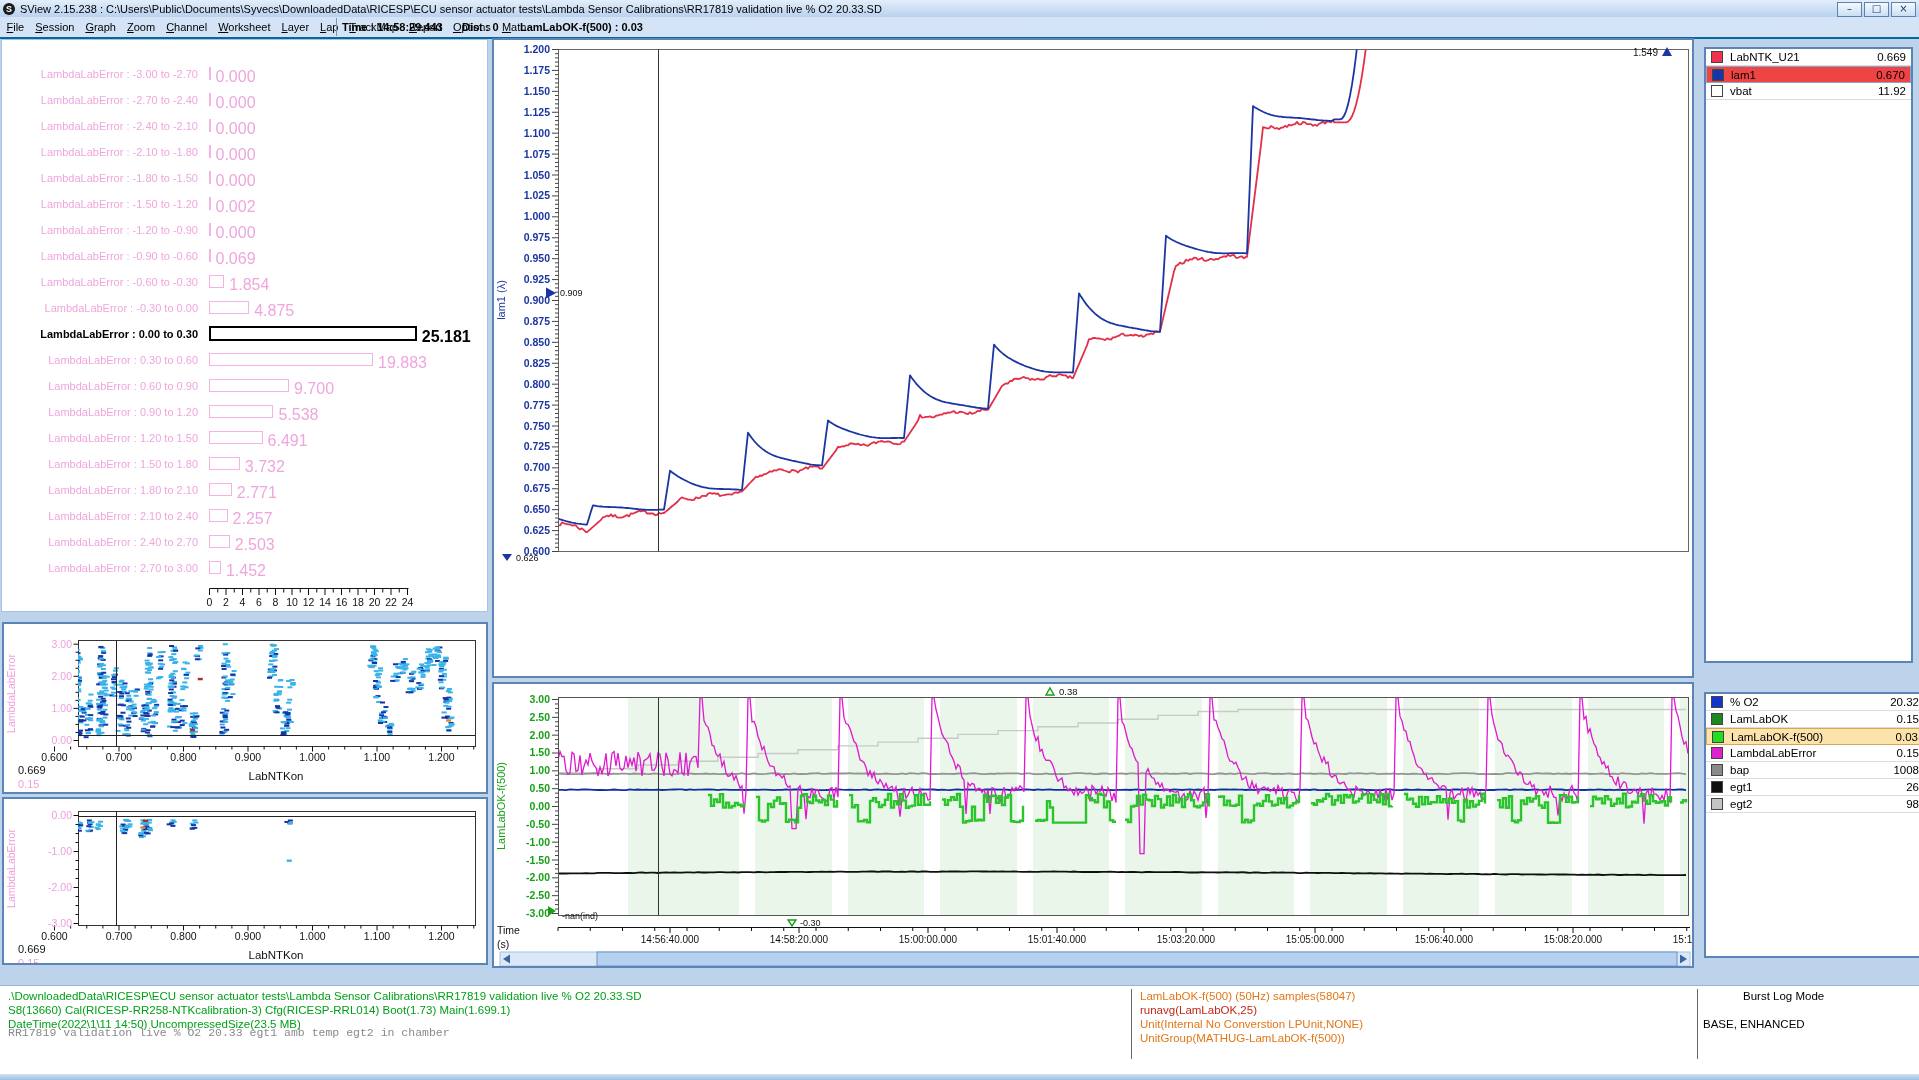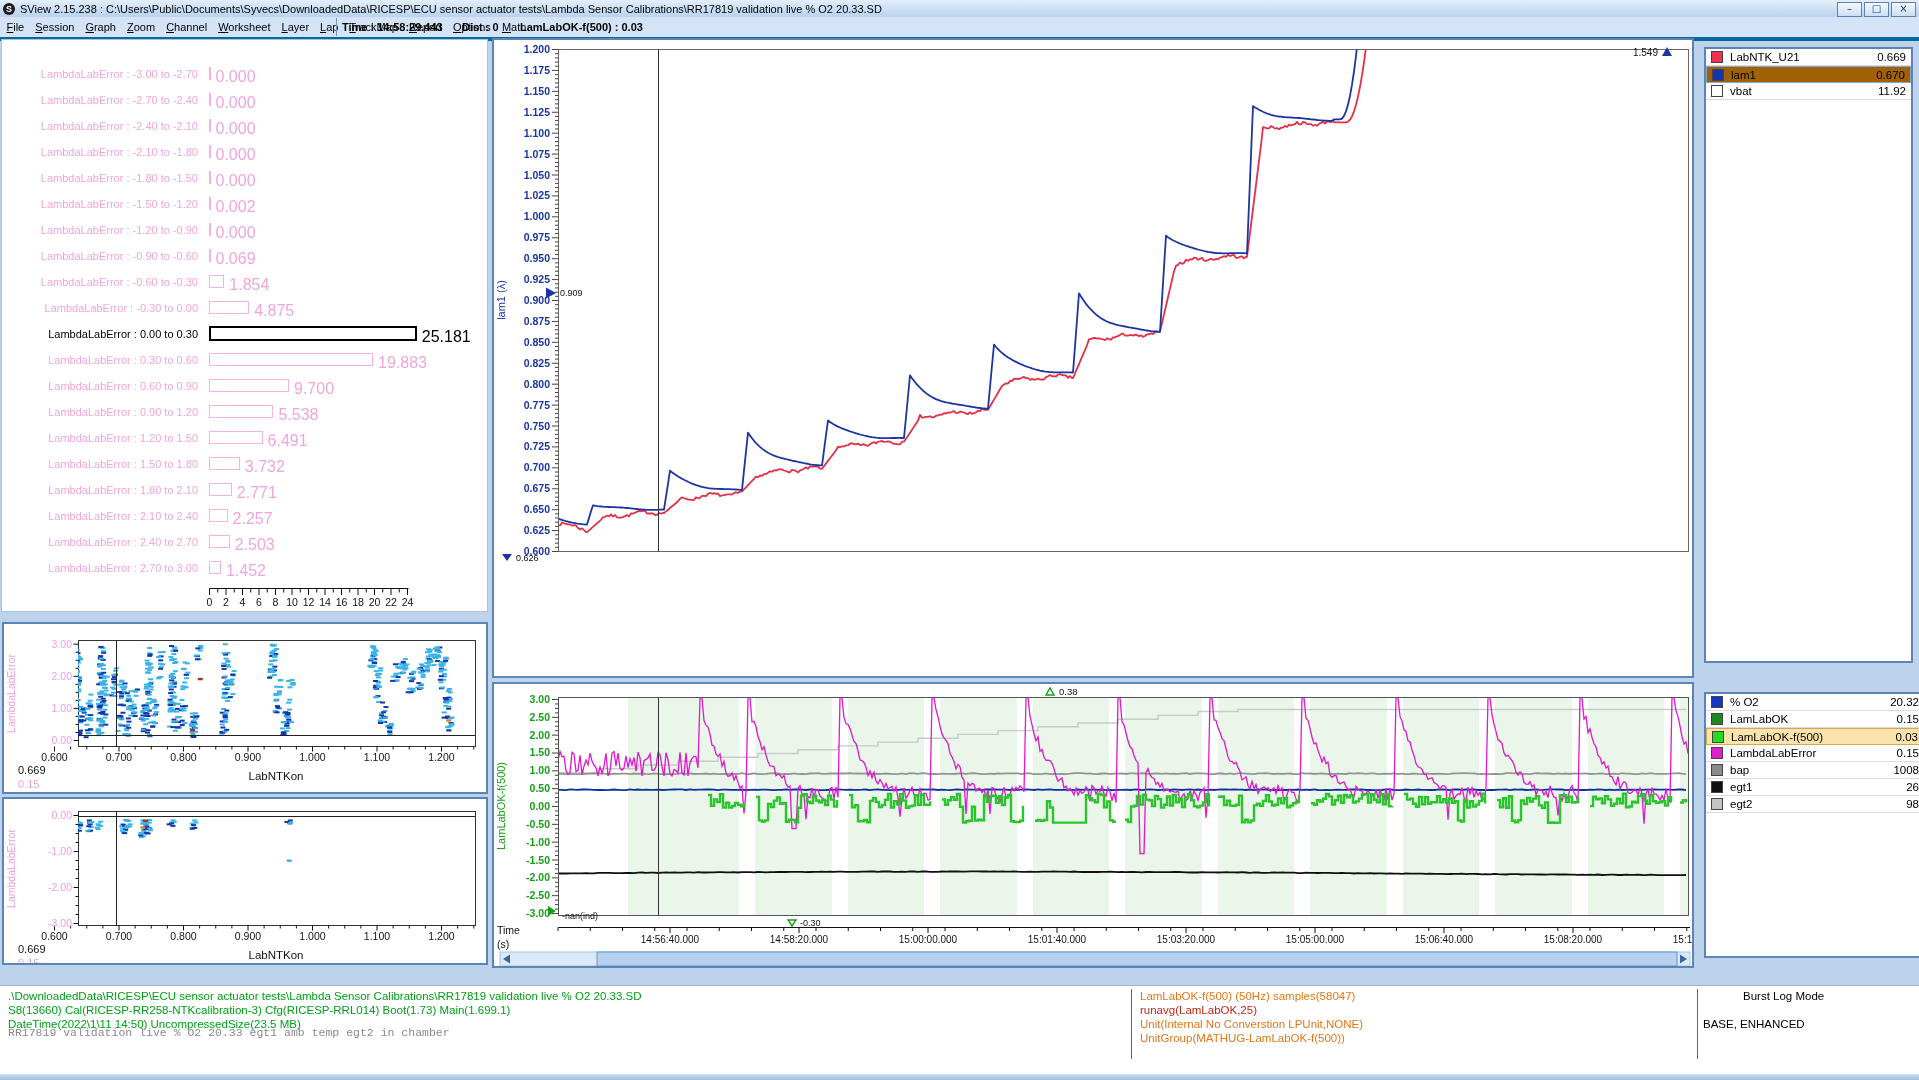--- a/index.html
+++ b/index.html
@@ -12,49 +12,49 @@
     display:flex;align-items:center;font-size:11px;color:#000;}
   #appicon{display:inline-block;width:12px;height:12px;margin:0 5px 0 3px;background:#1a1a1a;
     color:#fff;border-radius:7px;font-size:9px;line-height:12px;text-align:center;font-weight:bold;}
   #wintitle{white-space:nowrap;}
   #winbtns{position:absolute;right:3px;top:2px;display:flex;gap:2px;}
   .wbtn{width:23px;height:13px;background:linear-gradient(#f4f9fe,#cbdff4);
     border:1px solid #6080b0;color:#1c3a66;font-size:10px;line-height:11px;
     text-align:center;font-family:"DejaVu Sans",sans-serif;cursor:default;}
   
   #menubar{position:absolute;left:0;top:17px;width:1919px;height:20px;
-    background:#d4e4f6;border-bottom:4px solid #0369a1;font-size:11px;color:#000;}
+    background:#d4e4f6;border-bottom:2px solid #0369a1;font-size:11px;color:#000;}
   #menu-items{position:absolute;left:1px;top:0;height:20px;display:flex;align-items:center;}
   .mitem{padding:0 5.5px;height:20px;line-height:20px;}
   .mitem u{text-decoration:underline;}
   #menu-sep{position:absolute;left:336px;top:1px;width:1px;height:18px;background:#7d96b6;}
   .mstat{position:absolute;top:0;height:20px;line-height:20px;font-weight:bold;white-space:nowrap;}
   
   .panel{position:absolute;background:#fff;border:2px solid #5c84b4;box-sizing:border-box;overflow:hidden;}
   #histo-panel{left:1px;top:39px;width:487px;height:573px;border:1px solid #aac2de;}
   #scatter1-panel{left:2px;top:622px;width:486px;height:172px;}
   #scatter2-panel{left:2px;top:797px;width:486px;height:168px;}
   #main-panel{left:492px;top:38px;width:1202px;height:640px;}
   #bottom-panel{left:492px;top:682px;width:1202px;height:286px;}
   #legtop{left:1704px;top:47px;width:209px;height:616px;}
   #legbot{left:1704px;top:692px;width:222px;height:266px;}
   
   .hrow{position:absolute;left:0;width:487px;height:24px;}
   .hlabel{position:absolute;left:0;top:4px;width:196px;text-align:right;font-size:11px;color:#efa6dd;white-space:nowrap;}
   .hbar{position:absolute;top:3px;height:13px;background:#fff;border:1px solid #f3b4e4;box-sizing:border-box;}
   .hval{position:absolute;top:4px;font-size:16px;color:#efa6dd;white-space:nowrap;}
-  .hrow.sel .hlabel,.hrow.sel .hval{color:#000;}
+  .hrow.sel .hlabel,.hrow.sel .hval{color:#000;font-weight:bold;}
   .hrow.sel .hbar{border:2px solid #000;top:2px;height:15px;}
   
   .lrow{position:relative;height:17px;display:flex;align-items:center;padding:0 5px;
     border-bottom:1px solid #dcdcdc;font-size:11.5px;color:#000;box-sizing:border-box;}
   .lrow .sw{width:12px;height:12px;border:1px solid #444;margin-right:7px;flex:none;box-sizing:border-box;}
   .lrow .nm{flex:1;white-space:nowrap;overflow:hidden;}
   .lrow .vl{text-align:right;white-space:nowrap;}
-  .lrow.selblue{background:#a16207;border:1px solid #86a8d0;}
+  .lrow.selblue{background:#ef4444;border:1px solid #86a8d0;}
   .lrow.selorange{background:#fbe3ab;border:1px solid #d8a850;}
   
   #statusbar{position:absolute;left:0;top:985px;width:1919px;height:89px;background:#fff;
     border-top:1px solid #9ab4d4;font-size:11.5px;}
   .sline{position:absolute;white-space:nowrap;}
   .vdiv{position:absolute;top:3px;height:70px;width:1px;background:#666;}
   #bottomstrip{position:absolute;left:0;top:1074px;width:1919px;height:6px;
     background:linear-gradient(#cfe2f6,#9fbede);}
   svg{display:block;}
   svg text{font-family:"Liberation Sans",sans-serif;}

